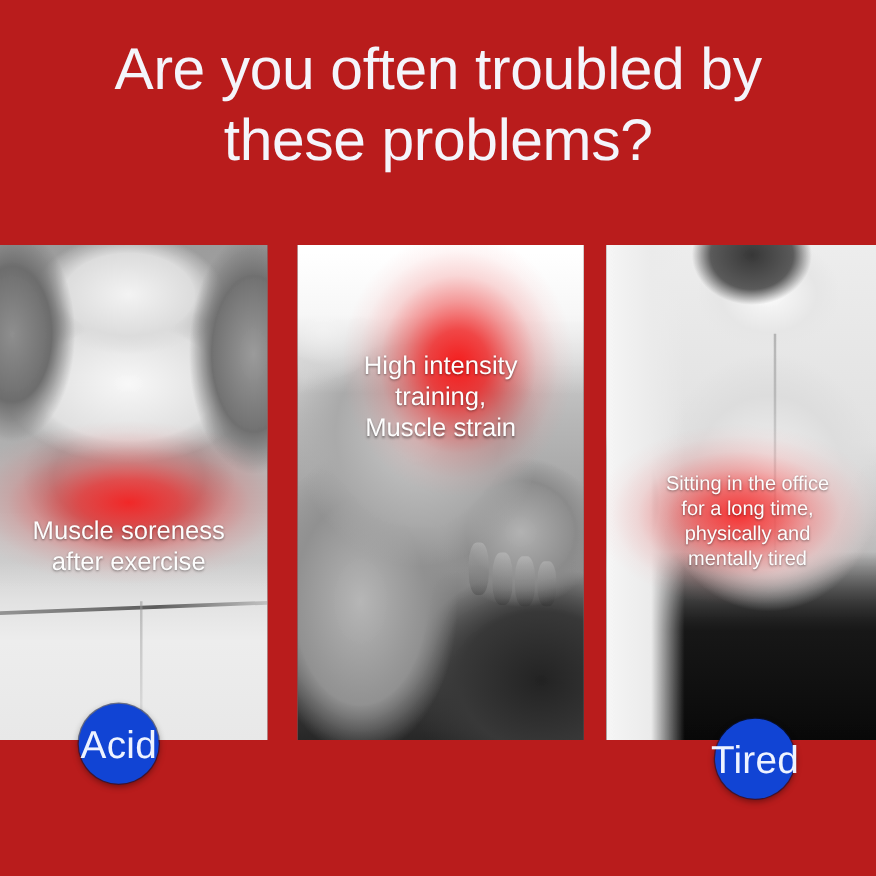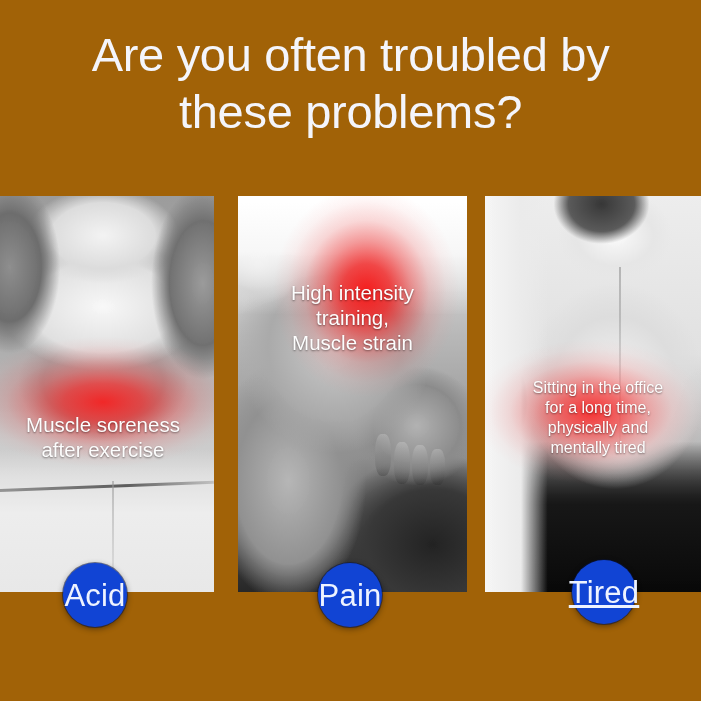--- a/index.html
+++ b/index.html
@@ -10,21 +10,21 @@
   body {
     width: 701px;
     height: 701px;
     overflow: hidden;
     font-family: "Liberation Sans", sans-serif;
   }
   .poster {
     position: relative;
     width: 701px;
     height: 701px;
-    background: #a16207;
+    background: #b91c1c;
     overflow: hidden;
   }
 
   
   .headline {
     position: absolute;
     left: 0;
     top: 26px;
     width: 701px;
     text-align: center;
@@ -225,21 +225,21 @@
     display: flex;
     align-items: center;
     justify-content: center;
     color: #eef3ff;
     font-size: 31px;
     line-height: 1;
     letter-spacing: 0.2px;
   }
   .badge-1 { left: 63px;  top: 563px; width: 64px; height: 64px; }
   .badge-2 { left: 318px; top: 563px; width: 64px; height: 64px; }
-  .badge-3 { left: 572px; top: 560px; width: 64px; height: 64px; text-decoration: underline; }
+  .badge-3 { left: 572px; top: 575px; width: 64px; height: 64px; }
 </style>
 </head>
 <body>
 
 <div class="poster">
 
   <div class="headline">Are you often troubled by
 these problems?</div>
 
   <div class="panels">
@@ -274,16 +274,15 @@
       <div class="glow glow-3"></div>
       <div class="caption caption-3">Sitting in the office
 for a long time,
 physically and
 mentally tired</div>
     </div>
 
   </div>
 
   <div class="badge badge-1">Acid</div>
-  <div class="badge badge-2">Pain</div>
   <div class="badge badge-3">Tired</div>
 
 </div>
 
 </body></html>

